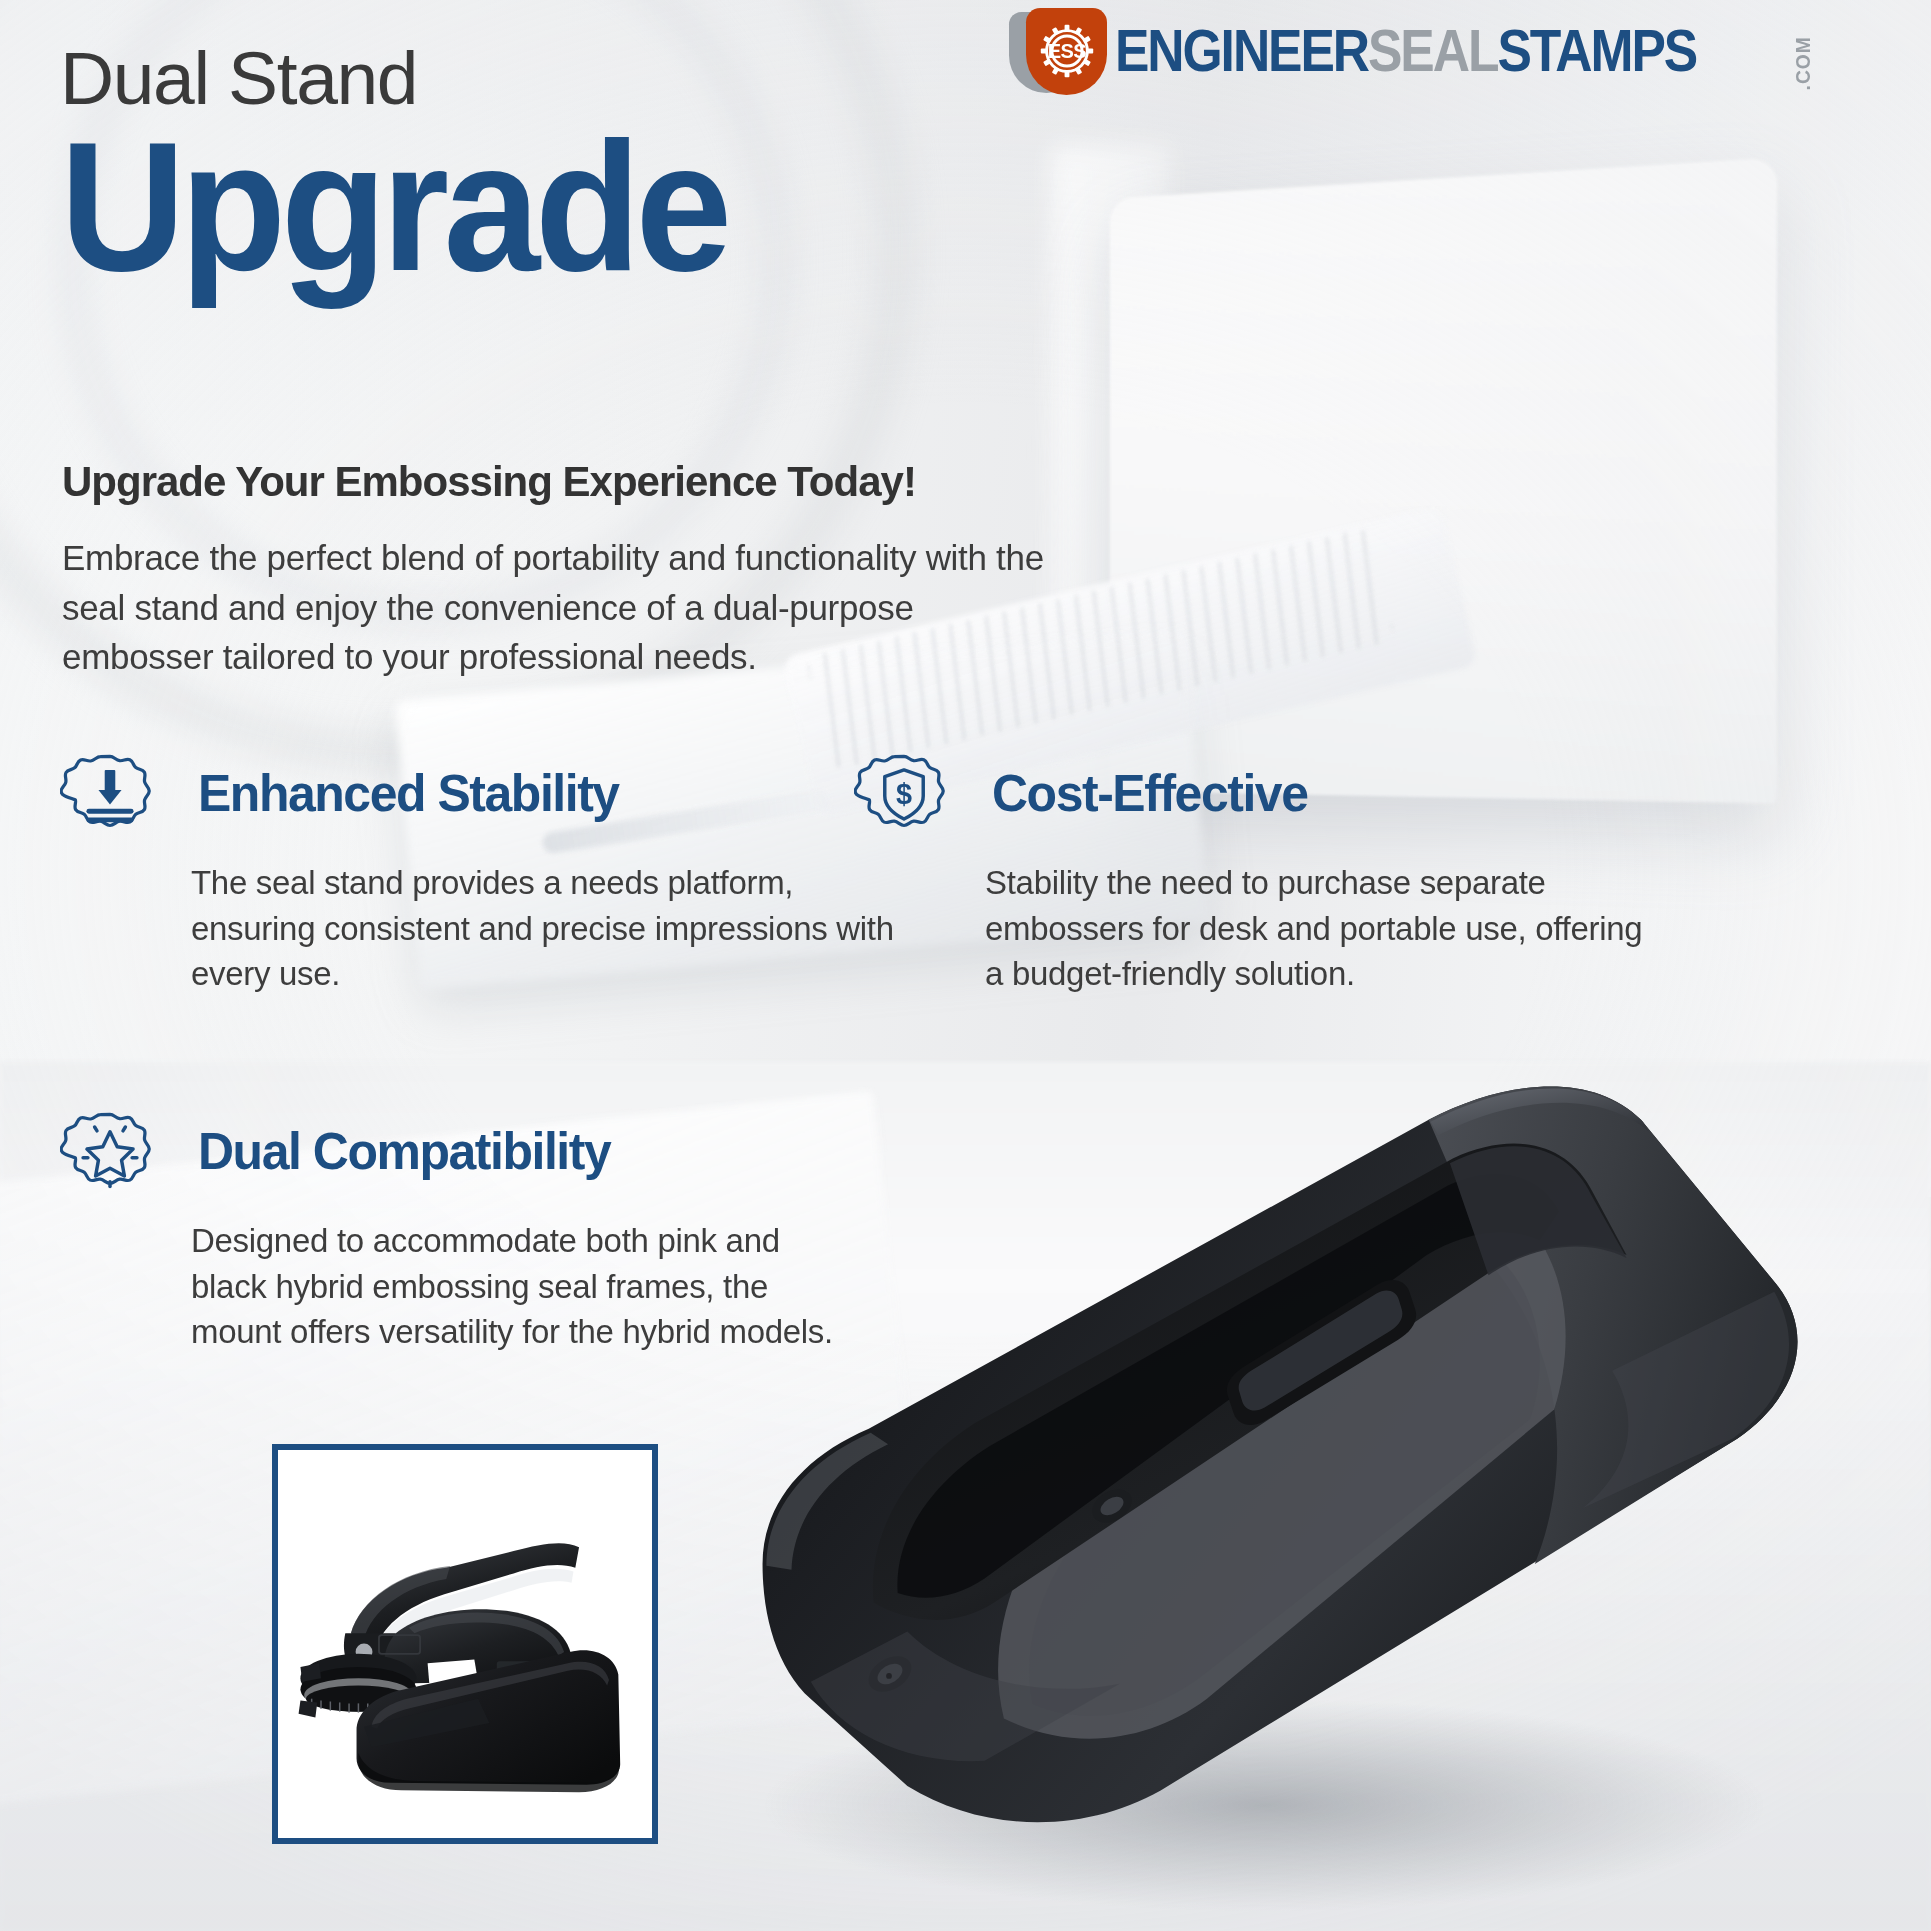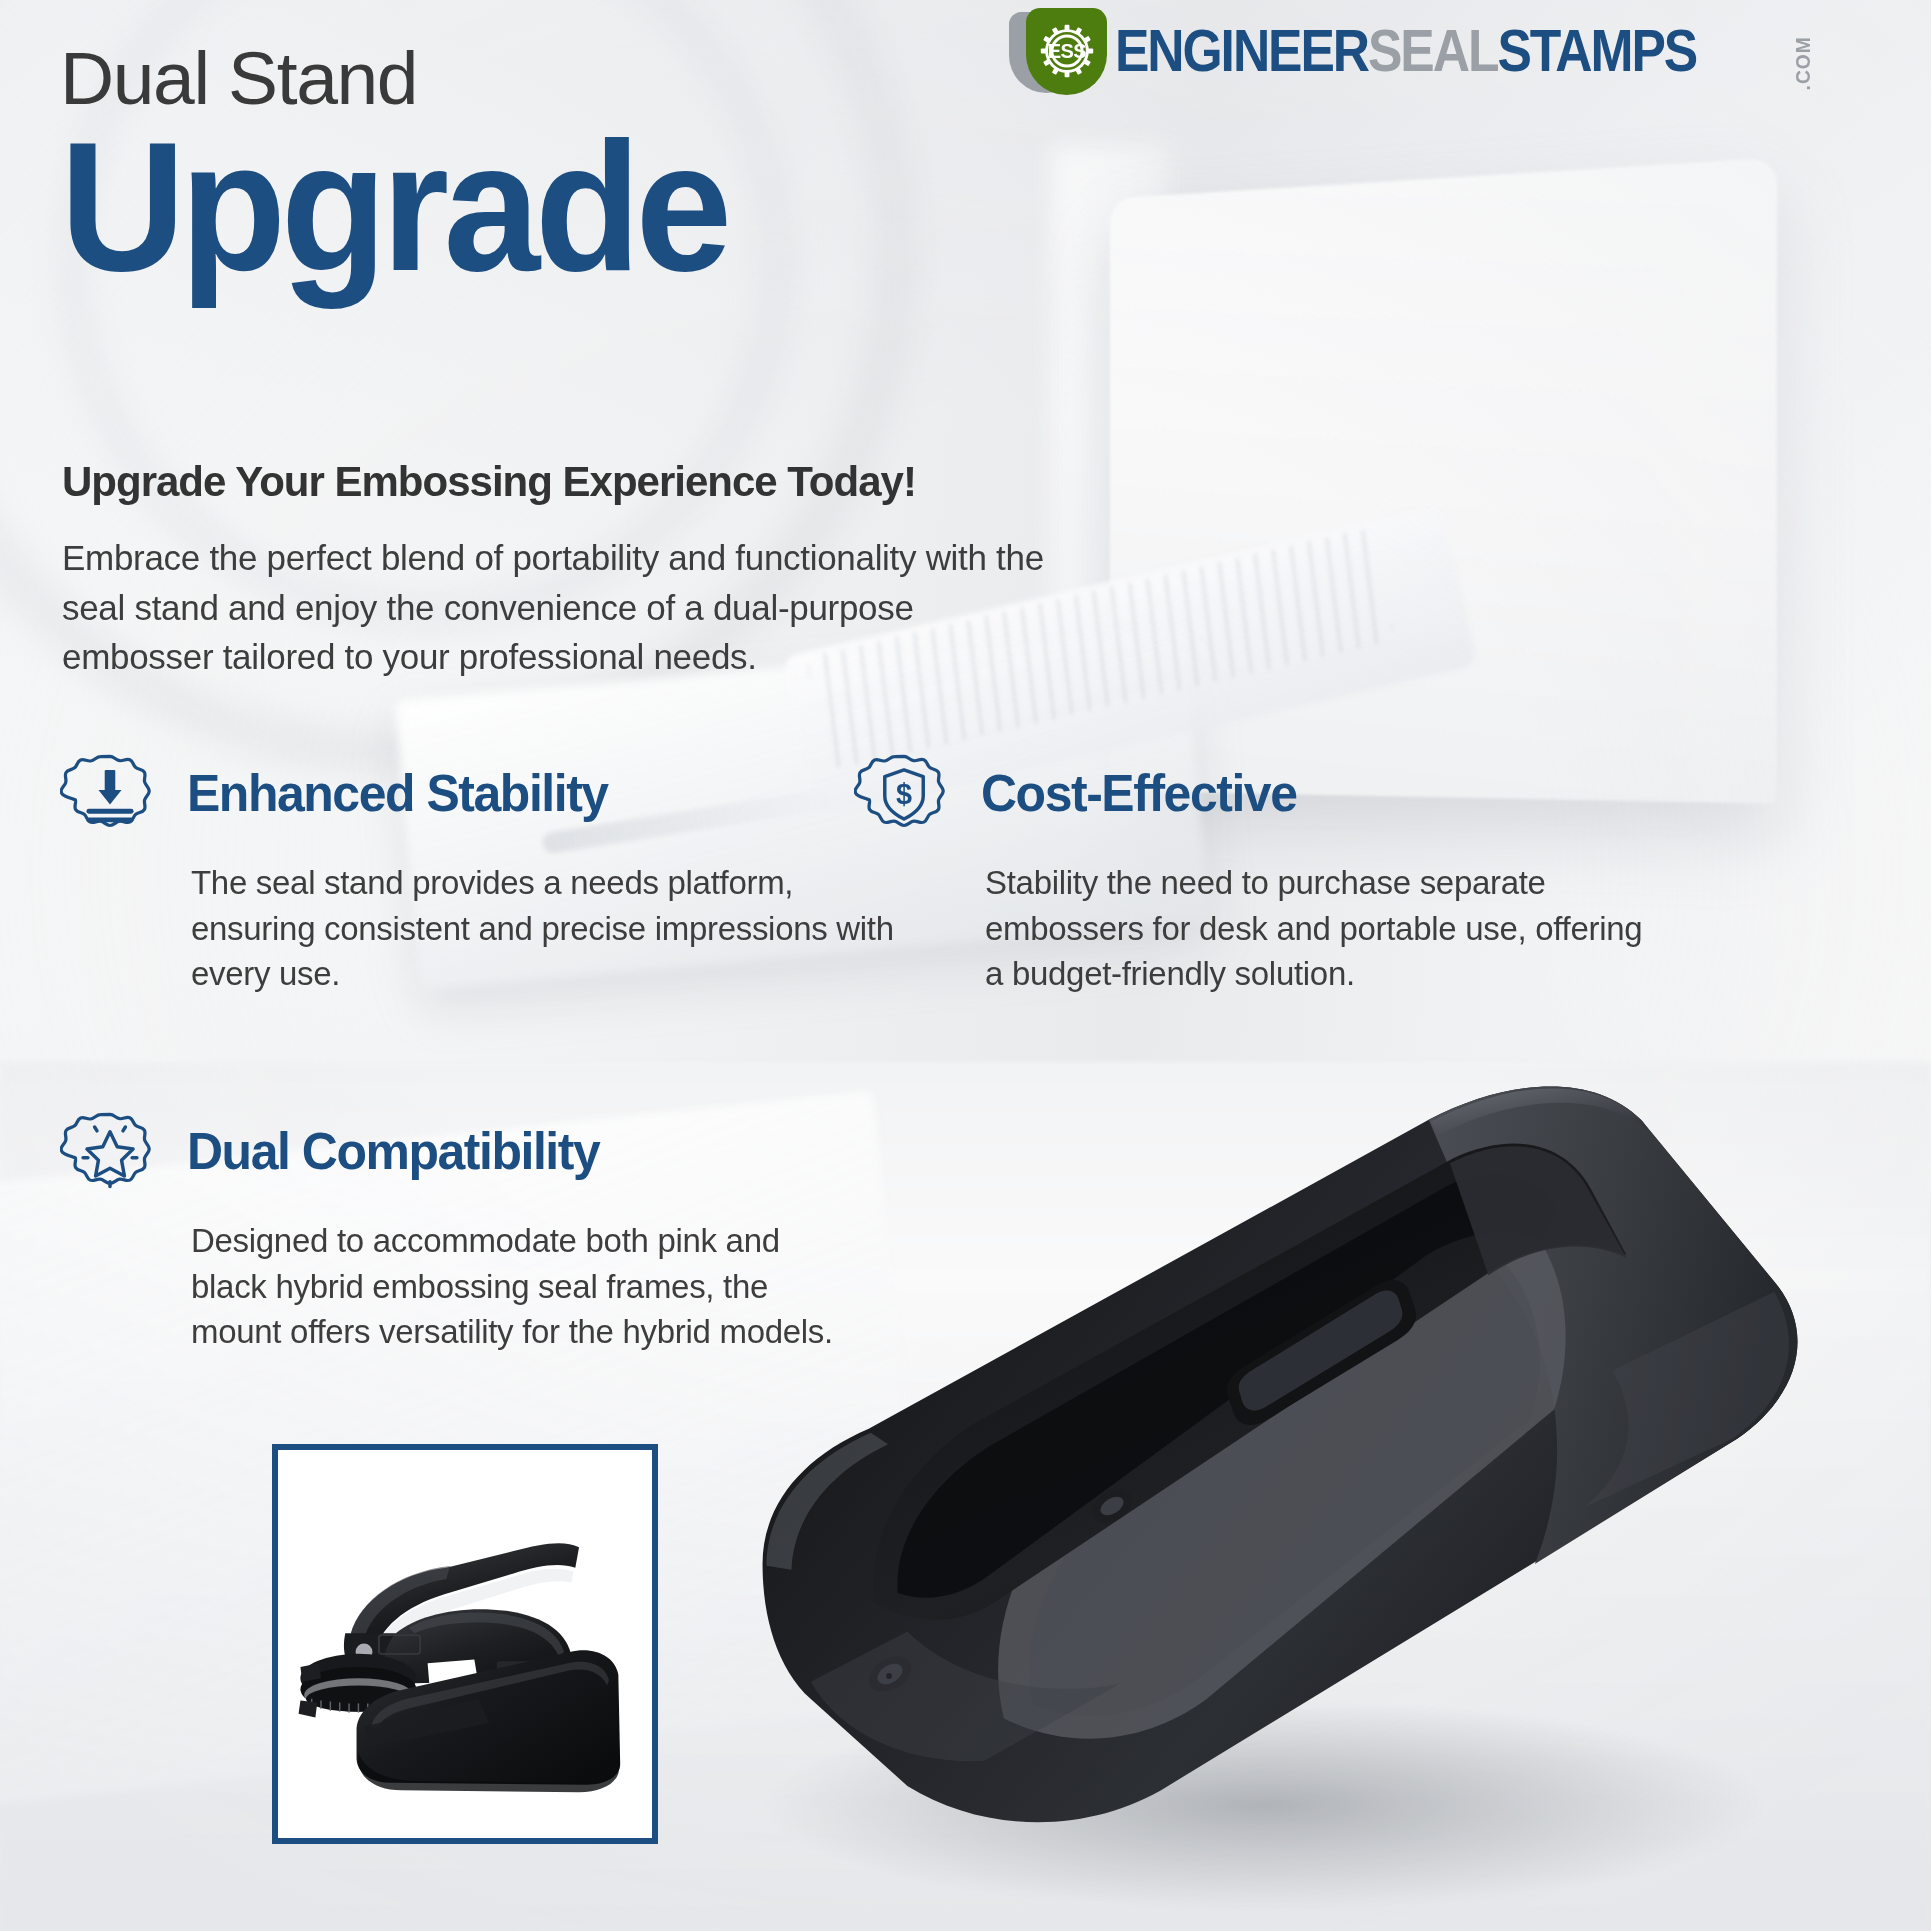--- a/index.html
+++ b/index.html
@@ -93,21 +93,21 @@
   
   #logo { position:absolute; left:1009px; top:7.7px; width:912px; height:87px; display:flex; align-items:center; }
   .logo-shield-wrap { position:relative; width:100px; height:87px; flex:0 0 auto; }
   .logo-gray-shield {
     position:absolute; left:0; top:3.9px; width:75px; height:81px;
     background:#9aa0a6;
     border-radius:13.5px 13.5px 41px 41px;
   }
   .logo-blue-shield {
     position:absolute; left:17.4px; top:0px; width:81px; height:87px;
-    background:#4d7c0f;
+    background:#c2410c;
     border-radius:15.4px 15.4px 44px 44px;
     display:flex; align-items:center; justify-content:center;
   }
   .logo-gear { position:relative; width:66px; height:66px; }
   .logo-gear svg { width:66px; height:66px; display:block; }
   .logo-ess {
     position:absolute; left:0; top:0; width:66px; height:66px;
     display:flex; align-items:center; justify-content:center;
     font:700 20px/1 "Liberation Sans", sans-serif; color:#ffffff; letter-spacing:-0.5px;
   }
@@ -150,21 +150,21 @@
     color:#333333; letter-spacing:-1px;margin-top:32px;
   }
   #intro {
     position:absolute; left:62px; top:533px; width:1004px;
     font:400 35px/1.42 "Liberation Sans", sans-serif;
     color:#3d3d3d; letter-spacing:-0.3px;
   }
 
   
   .feature { position:absolute; }
-  .feature-head { display:flex; align-items:center; gap:27px; }
+  .feature-head { display:flex; align-items:center; gap:38px; }
   .feature-icon { flex:0 0 auto; width:100px; height:100px; }
   .feature-icon svg { width:100px; height:100px; display:block; }
   .feature-title {
     font:700 52px/1 "Liberation Sans", sans-serif;
     color:#1d4e82; letter-spacing:-1.5px;
     transform:scaleX(.96); transform-origin:left center;
   }
   .feature-body {
     margin-top:17.4px;
     font:400 33px/1.38 "Liberation Sans", sans-serif;

